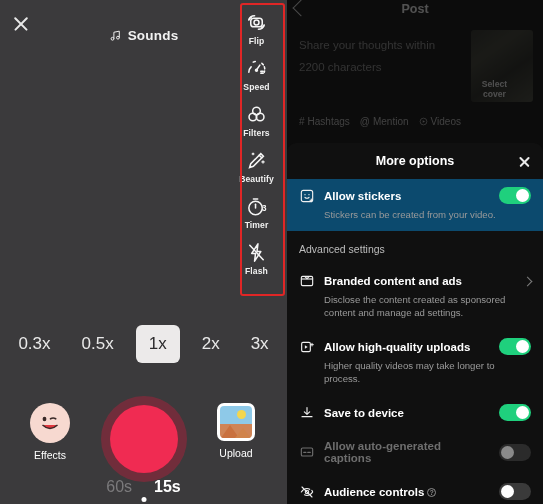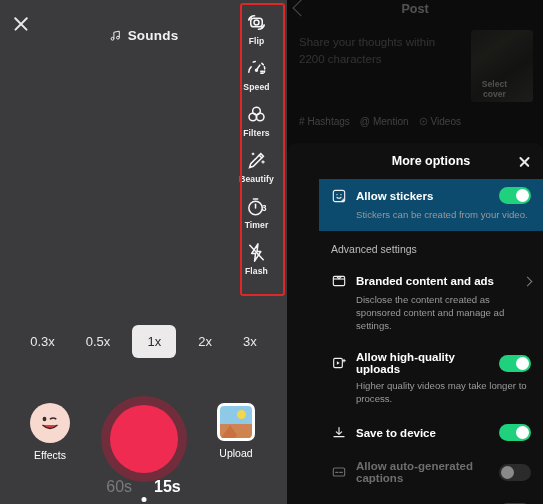--- a/index.html
+++ b/index.html
@@ -60,21 +60,21 @@
   .tool-item { display: flex; flex-direction: column; align-items: center; width: 45px; }
   .tool-icon { width: 23px; height: 23px; display: block; }
   .tool-label { color: #f0f0f0; font-size: 8.6px; margin-top: 2px; letter-spacing: .1px; }
 
   
   .speed-row {
     position: absolute; left: 0; right: 0; top: 325px;
     display: flex; align-items: center; justify-content: center; gap: 13px;
   }
   .speed-chip {
-    color: #e9e9e9; font-size: 13px;
+    color: #e9e9e9; font-size: 17px;
     padding: 7px 9px; border-radius: 6px;
   }
   .speed-chip.active {
     background: #eceaea; color: #2c2b2d; font-weight: normal;
     min-width: 44px; text-align: center; padding: 9px 9px;
   }
 
   
   .capture-bar {
     position: absolute; left: 0; right: 0; top: 398px; height: 82px;
@@ -139,38 +139,38 @@
   .back-chevron {
     position: absolute; left: 8px; top: 2px; width: 12px; height: 12px;
     border-left: 1.8px solid #d8d8d8; border-bottom: 1.8px solid #d8d8d8;
     transform: rotate(45deg);
   }
   .post-title {
     text-align: center; color: #f0f0f0; font-size: 12.5px; font-weight: bold;
     line-height: 18px;
   }
   .caption-area { position: relative; padding: 12px 12px 0 12px; height: 90px; }
-  .caption-ph { color: #8b8b8b; font-size: 11.5px; line-height: 17px; width: 160px; }
+  .caption-ph { color: #8b8b8b; font-size: 11.5px; line-height: 22px; width: 160px; }
   .cover-thumb {
     position: absolute; right: 10px; top: 8px;
     width: 62px; height: 72px; border-radius: 3px;
     background: linear-gradient(145deg,#2a2b25 0%, #3c3d33 30%, #24251f 60%, #44453a 100%);
     overflow: hidden;
   }
   .cover-label {
     position: absolute; left: 0; right: 15px; bottom: 3px;
     text-align: center; color: #e6e6e6; font-size: 8.6px; font-weight: bold;
   }
   .chip-row { display: flex; gap: 10px; padding: 4px 12px 0 12px; align-items: center; }
   .chip { color: #b9b9b9; font-size: 10px; display: flex; align-items: center; gap: 3px; }
 
   .sheet {
     position: absolute; left: 0; right: 0; top: 143px; bottom: 0;
     background: #101010;
-    border-top-left-radius: 9px; border-top-right-radius: 9px; padding-left: 32px;
+    border-top-left-radius: 9px; border-top-right-radius: 9px;
   }
   .sheet-head { position: relative; height: 36px; }
   .sheet-title {
     text-align: center; color: #fff; font-size: 12.5px; font-weight: bold;
     line-height: 36px;
   }
   .sheet-close {
     position: absolute; right: 12px; top: 12px; width: 13px; height: 13px;
   }
   .sheet-close::before, .sheet-close::after {

